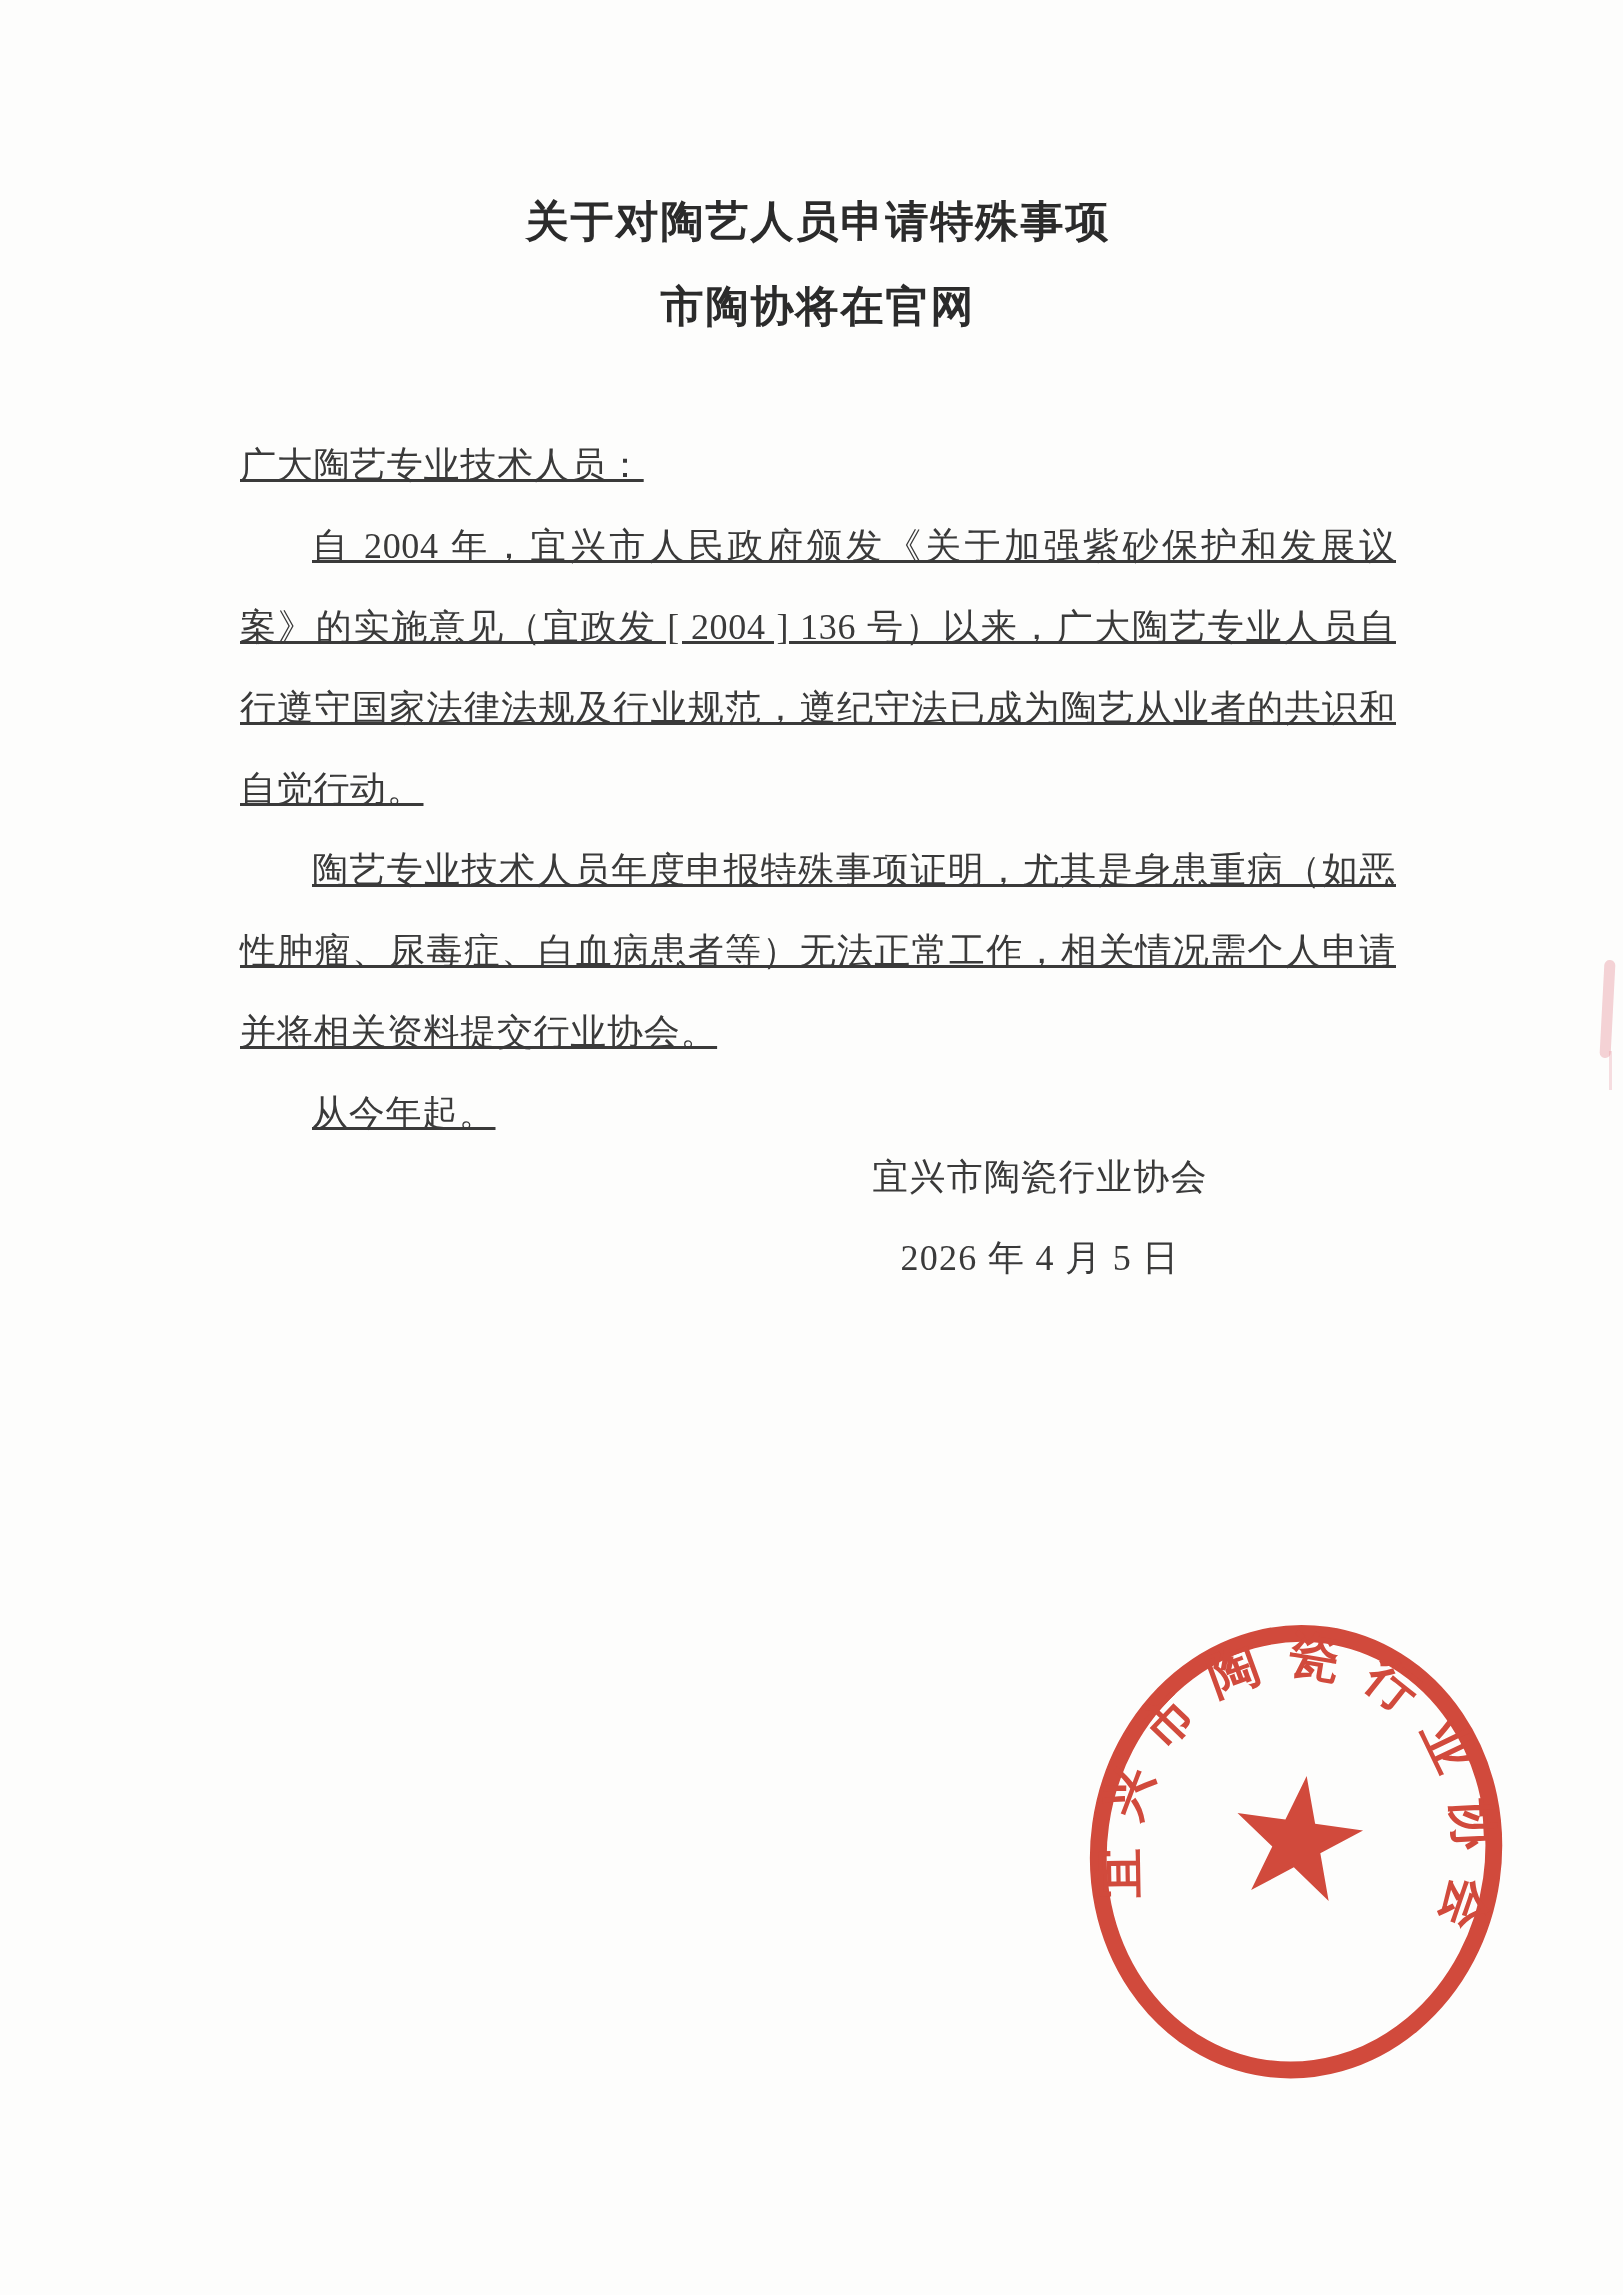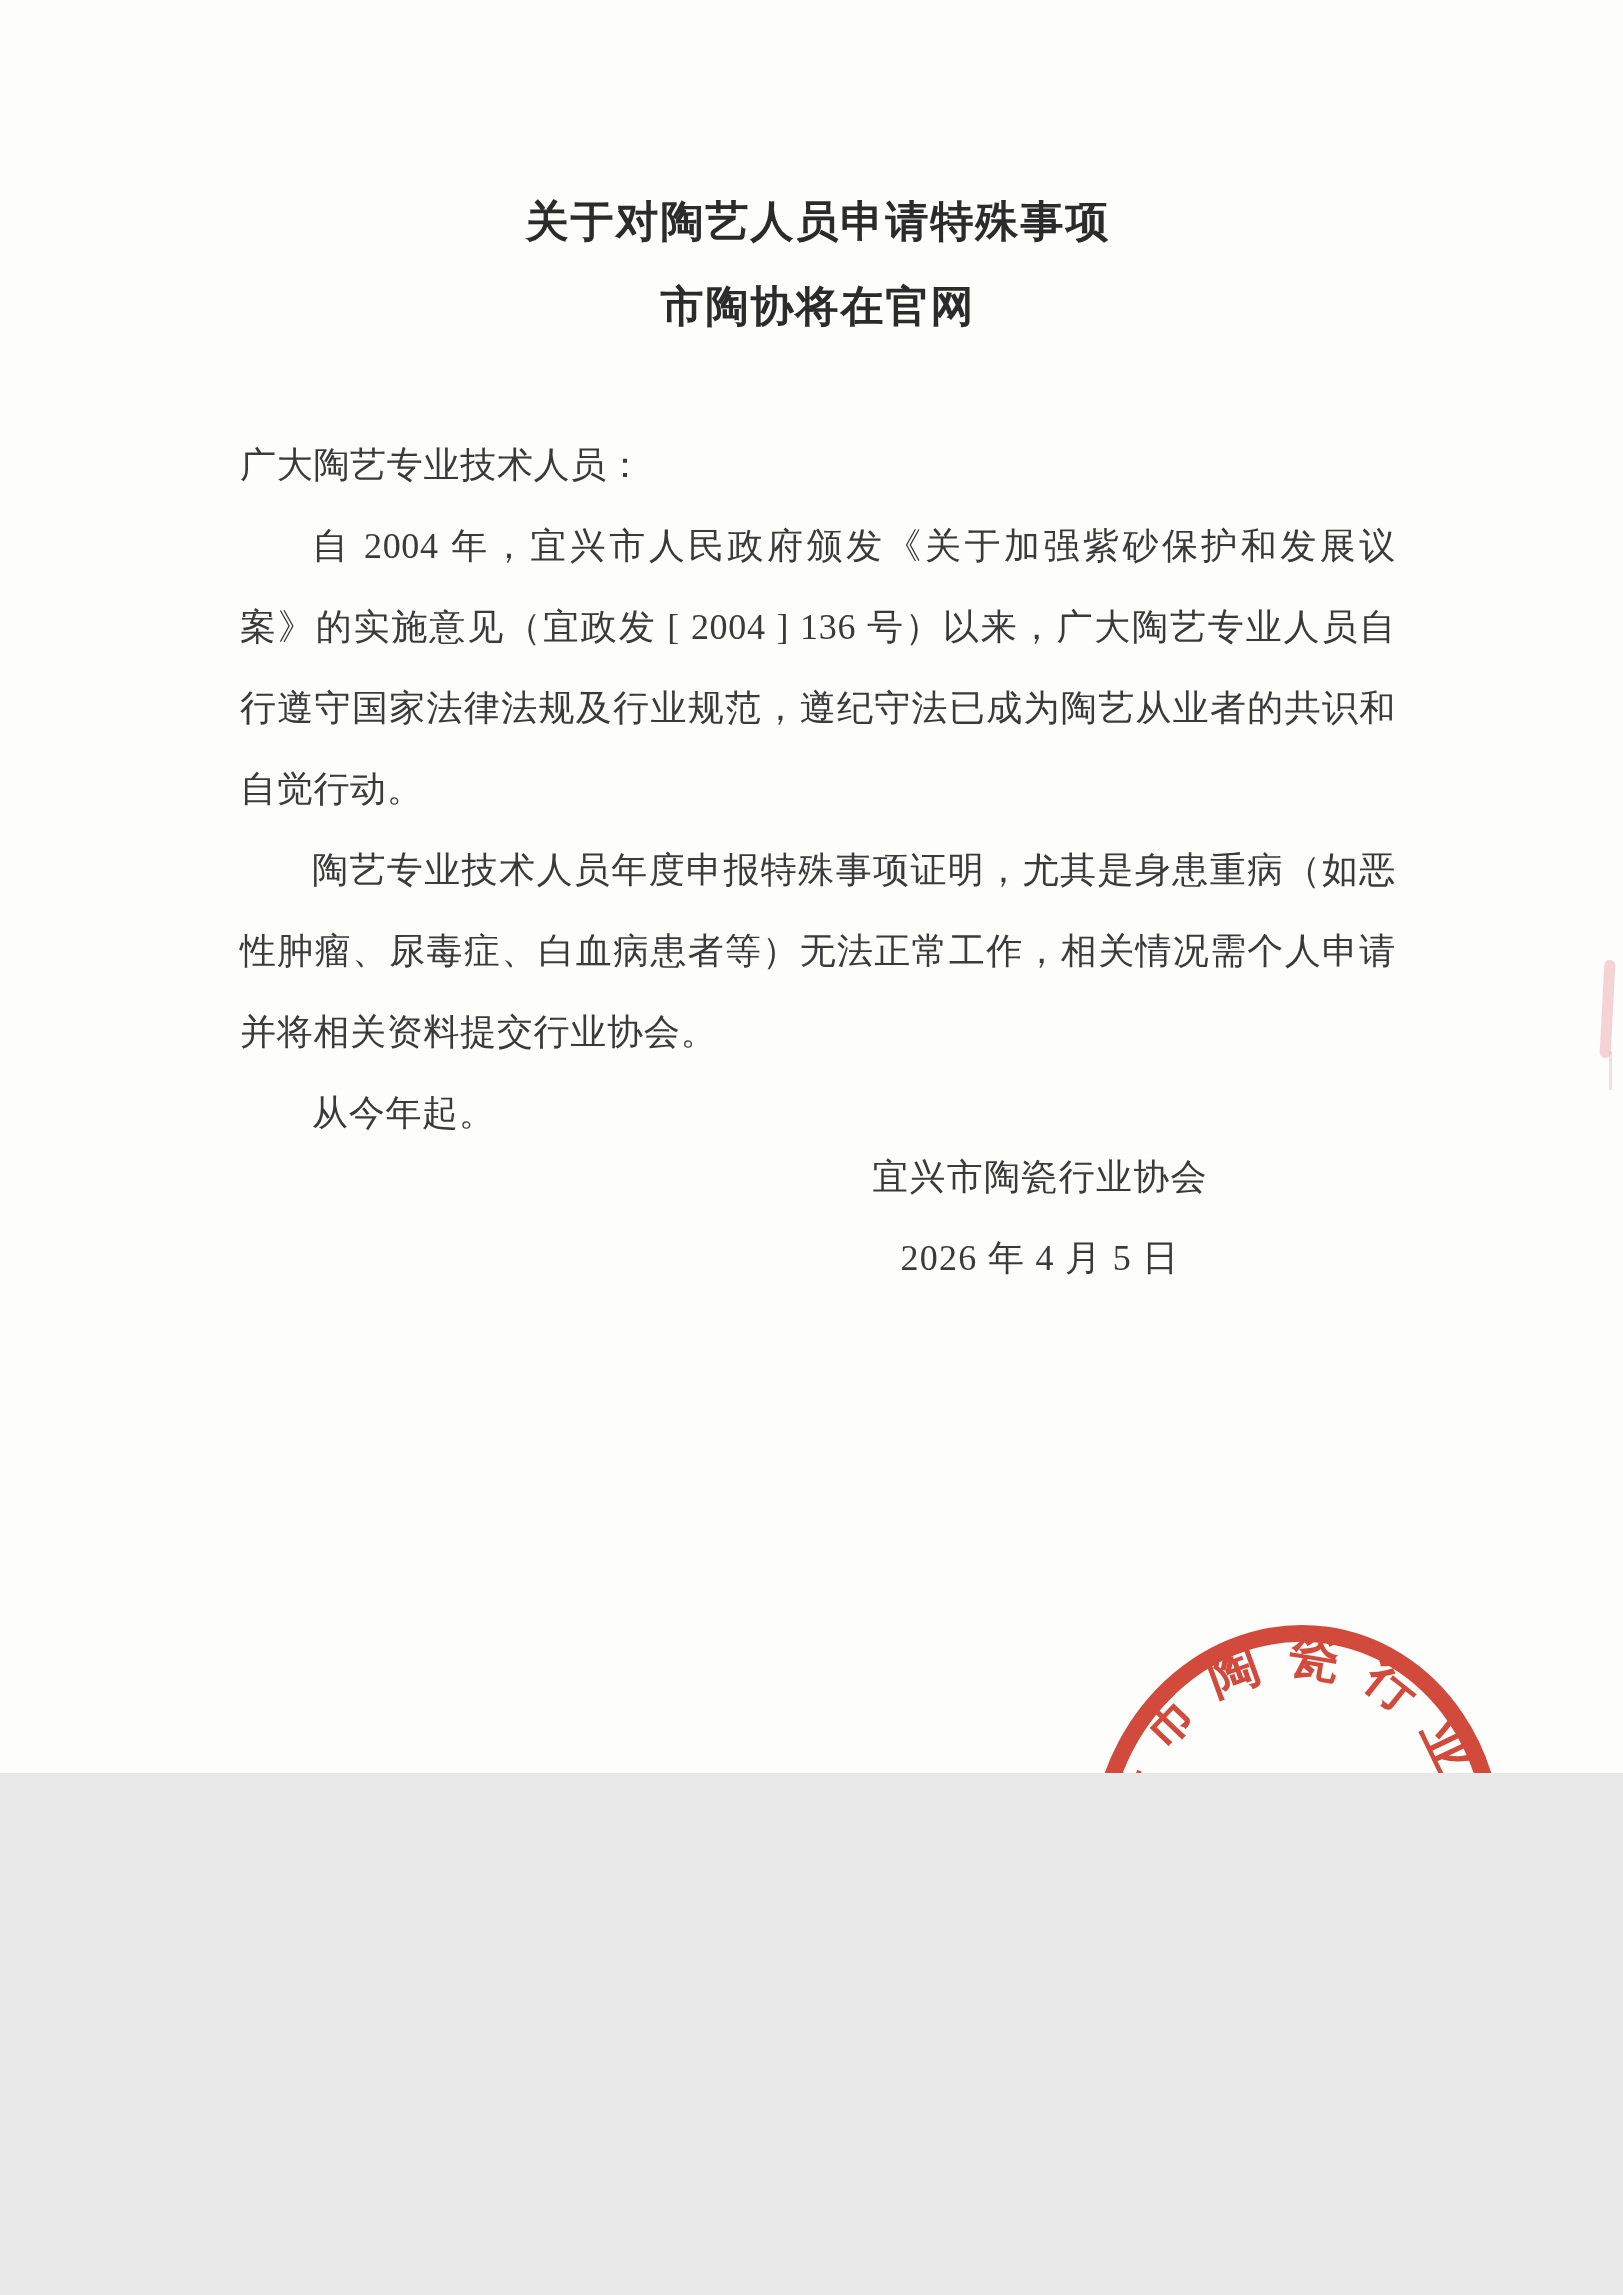--- a/index.html
+++ b/index.html
@@ -1,18 +1,18 @@
 <!DOCTYPE html>
 <html style="font-size:10.5px"><head>
 <meta charset="utf-8">
 <style>
   html,body{margin:0;padding:0;background:#e8e8e8;}
   .page{
     position:relative;
-    width:1623px;height:1773px;
+    width:1623px;height:2295px;
     margin:0 auto;
     background:#fefefee8;
     background-color:#fdfdfc;
     overflow:hidden;
     font-family:"Liberation Serif","DejaVu Serif",serif;
     color:#3a3a3a;
   }
   .content{
     position:absolute;
     left:240px; right:227px; top:0;
@@ -28,20 +28,21 @@
     text-align:center;
     color:#2b2b2b;
   }
   .title-line{display:block;}
   p.bodyline{
     margin:0;
     font-size:36px;
     line-height:81px;
     text-align:justify;
     letter-spacing:0.7px;
+    text-decoration:underline;
   }
   p.salutation{margin-top:76px;}
   p.indent{text-indent:2em;}
   .sign-block{
     width:460px;
     margin:-17px 126px 0 auto;
     text-align:center;
     font-size:36px;
     line-height:81px;
     letter-spacing:1.3px;

